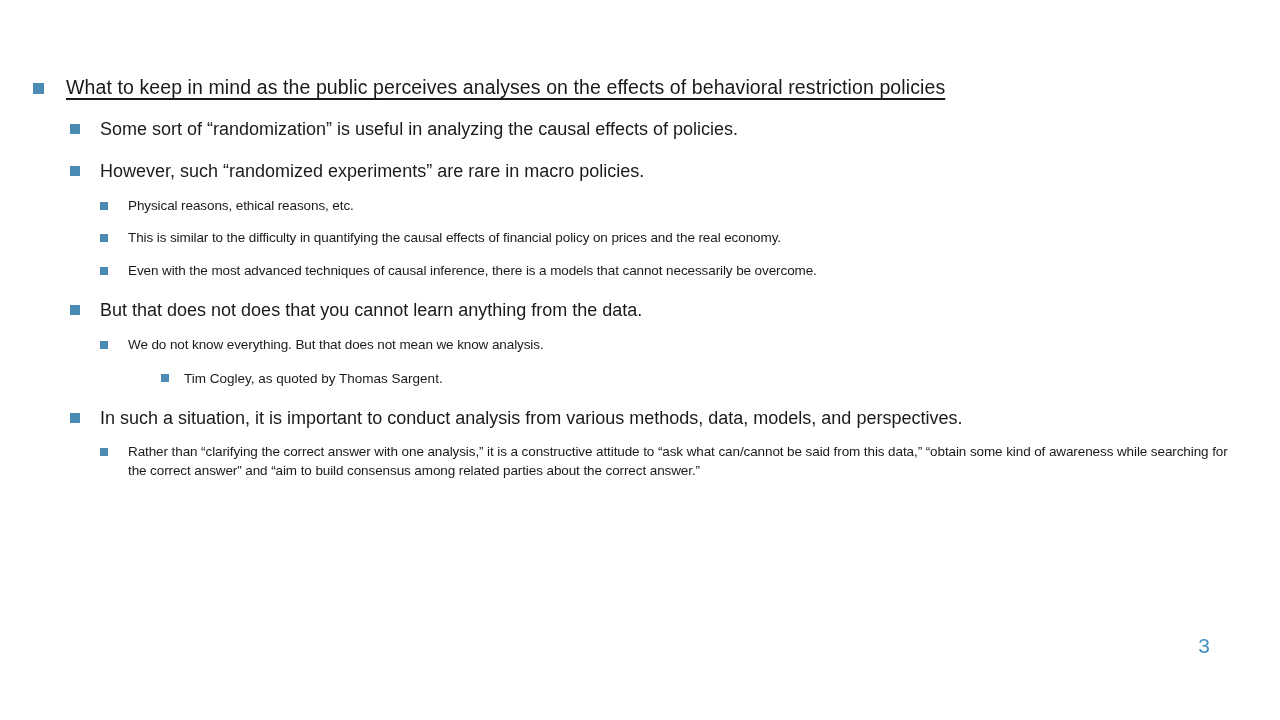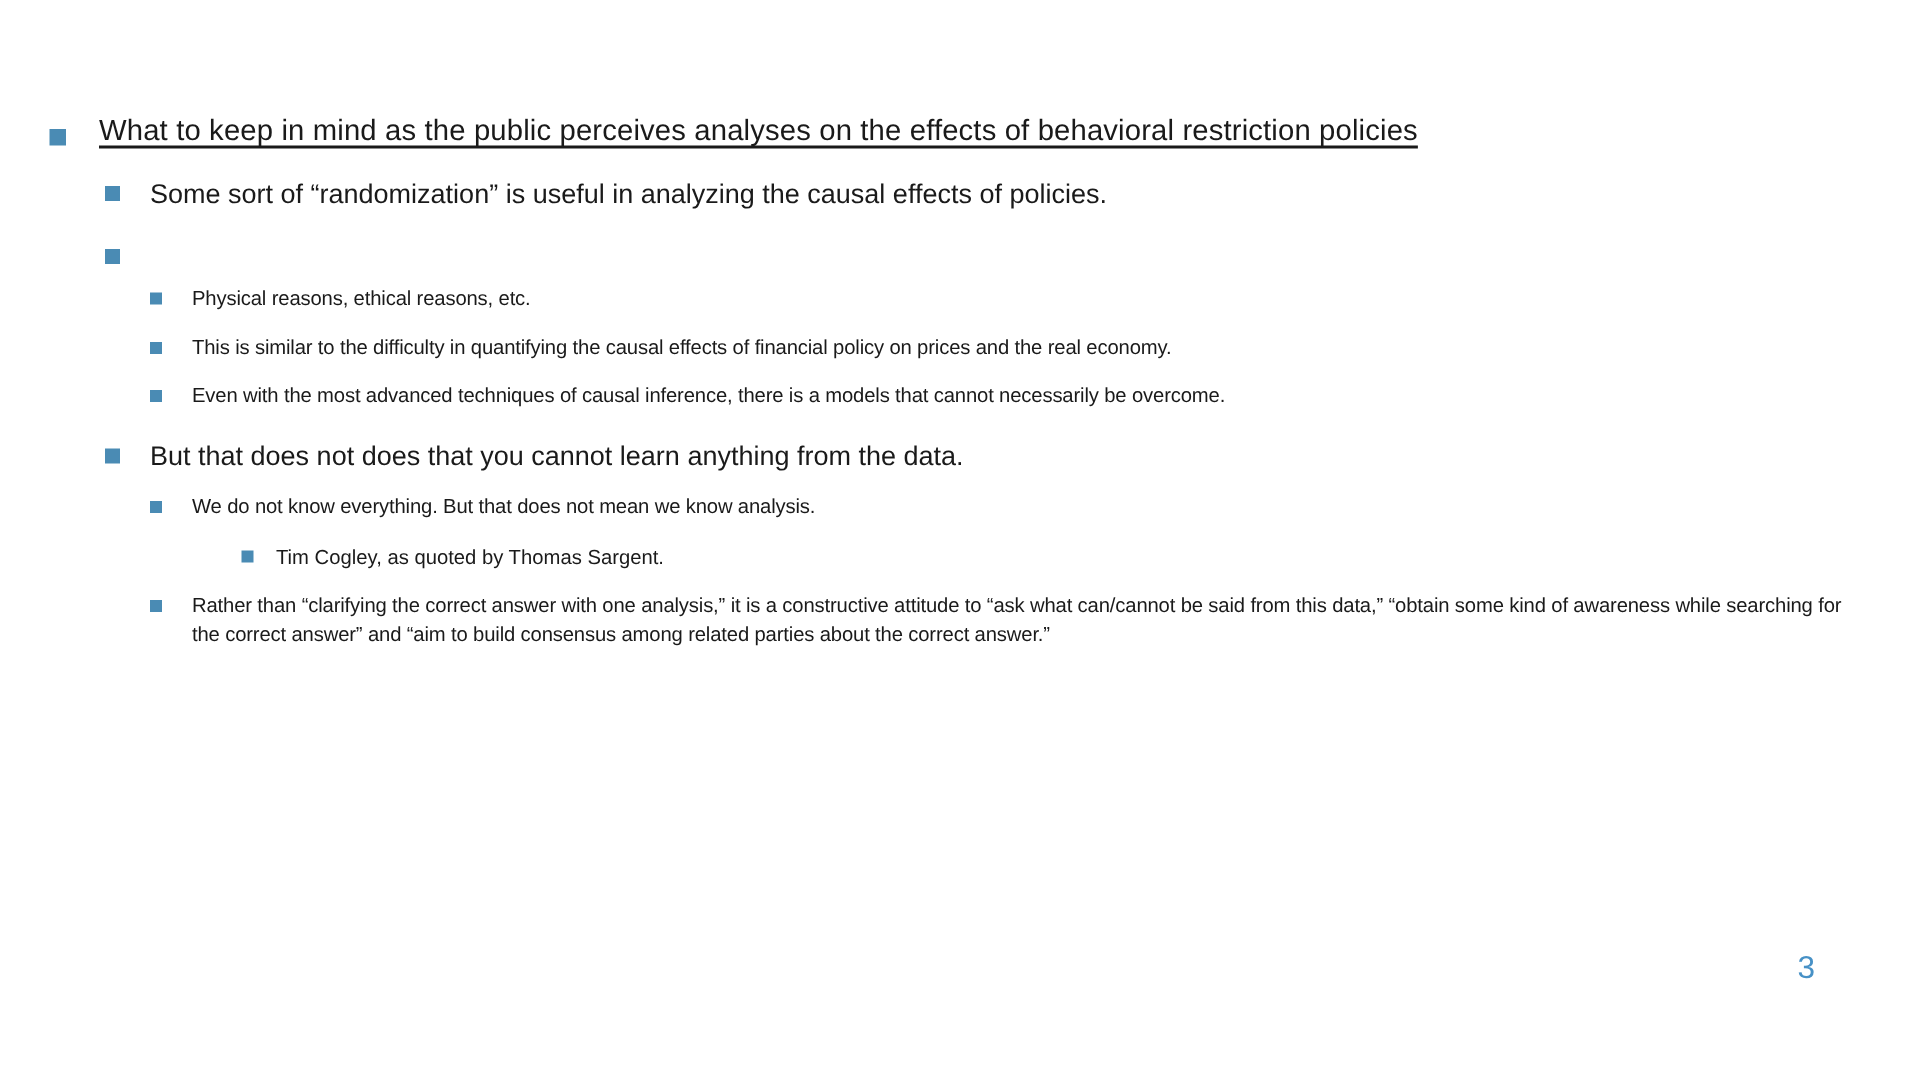--- a/index.html
+++ b/index.html
@@ -7,21 +7,21 @@
     position:relative;
     width:1280px;height:720px;
     background:#ffffff;
     font-family:"Liberation Sans", sans-serif;
     color:#1a1a1a;
     overflow:hidden;
   }
   .row{display:flex;align-items:flex-start;}
   .bullet{flex:0 0 auto;background:#4a8bb4;}
   
-  .title-row{margin:76px 40px 0 33px;align-items:center;}
+  .title-row{margin:76px 40px 0 33px;}
   .title-row .bullet{width:11px;height:11px;margin:7px 22px 0 0;}
   .title-text{
     font-size:19.5px;line-height:1.2;letter-spacing:0.1px;
     text-decoration:underline;
     text-underline-offset:4px;
     text-decoration-thickness:1.5px;
   }
   
   .lvl2{margin:20px 40px 0 70px;font-size:18px;line-height:1.2;}
   .lvl2 .bullet{width:10px;height:10px;margin:5px 20px 0 0;}
@@ -47,20 +47,21 @@
     <div class="txt title-text">What to keep in mind as the public perceives analyses on the effects of behavioral restriction policies</div>
   </div>
 
   <div class="row lvl2">
     <span class="bullet"></span>
     <div class="txt">Some sort of “randomization”  is useful in analyzing the causal effects of policies.</div>
   </div>
 
   <div class="row lvl2">
     <span class="bullet"></span>
+    <div class="txt">However, such “randomized experiments” are rare in macro policies.</div>
   </div>
 
   <div class="row lvl3">
     <span class="bullet"></span>
     <div class="txt">Physical reasons, ethical reasons, etc.</div>
   </div>
 
   <div class="row lvl3">
     <span class="bullet"></span>
     <div class="txt">This is similar to the difficulty in quantifying the causal effects of financial policy on prices and the real economy.</div>
@@ -79,20 +80,24 @@
   <div class="row lvl3">
     <span class="bullet"></span>
     <div class="txt">We do not know everything. But that does not mean we know analysis.</div>
   </div>
 
   <div class="row lvl4">
     <span class="bullet"></span>
     <div class="txt">Tim Cogley, as quoted by Thomas Sargent.</div>
   </div>
 
+  <div class="row lvl2">
+    <span class="bullet"></span>
+    <div class="txt">In such a situation, it is important to conduct analysis from various methods, data, models, and perspectives.</div>
+  </div>
 
   <div class="row lvl3">
     <span class="bullet"></span>
     <div class="txt">Rather than “clarifying the correct answer with one analysis,” it is a constructive attitude to “ask what can/cannot be said from this data,” “obtain some kind of awareness while searching for the correct answer” and “aim to build consensus among related parties about the correct answer.”</div>
   </div>
 
   <div class="page-number">3</div>
 
 </div>
 

